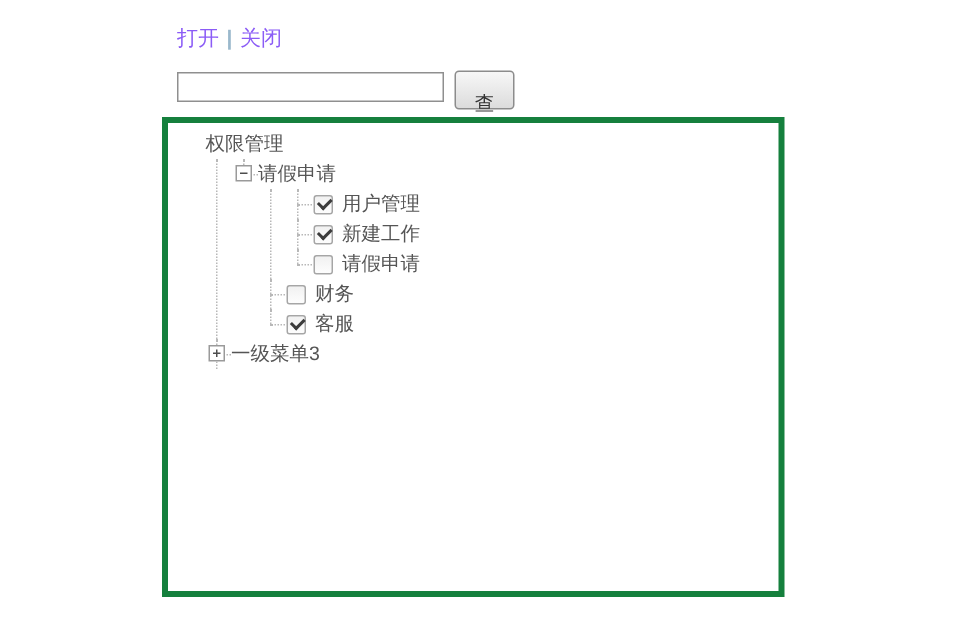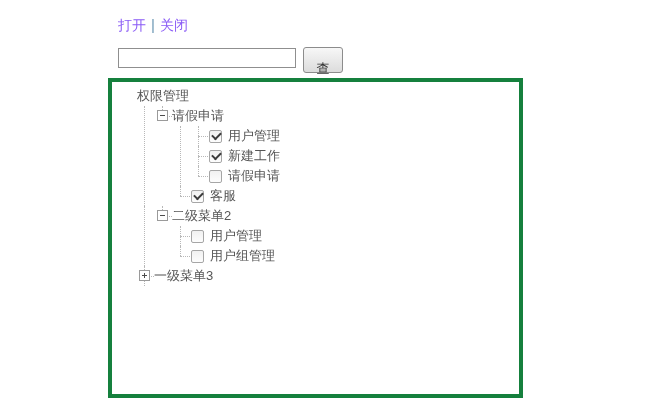--- a/index.html
+++ b/index.html
@@ -129,56 +129,39 @@
                         </li>
                         <li class="last">
                           <div class="row">
                             <span class="sw none"></span>
                             <span class="cb"></span>
                             <span class="lbl">请假申请</span>
                           </div>
                         </li>
                       </ul>
                     </li>
+                    <li>
+                      <div class="row">
+                        <span class="sw none"></span>
+                        <span class="cb"></span>
+                        <span class="lbl">财务</span>
+                      </div>
+                    </li>
                     <li class="last">
                       <div class="row">
                         <span class="sw none"></span>
                         <span class="cb checked"></span>
                         <span class="lbl">客服</span>
                       </div>
                     </li>
                   </ul>
                 </li>
               </ul>
             </li>
             <li>
-              <ul class="children">
-                <li class="last">
-                  <div class="row">
-                    <span class="sw minus"></span>
-                    <span class="lbl">二级菜单2</span>
-                  </div>
-                  <ul class="children">
-                    <li>
-                      <div class="row">
-                        <span class="sw none"></span>
-                        <span class="cb"></span>
-                        <span class="lbl">用户管理</span>
-                      </div>
-                    </li>
-                    <li class="last">
-                      <div class="row">
-                        <span class="sw none"></span>
-                        <span class="cb"></span>
-                        <span class="lbl">用户组管理</span>
-                      </div>
-                    </li>
-                  </ul>
-                </li>
-              </ul>
             </li>
             <li>
               <div class="row">
                 <span class="sw plus"></span>
                 <span class="lbl">一级菜单3</span>
               </div>
             </li>
           </ul>
         </li>
       </ul>

